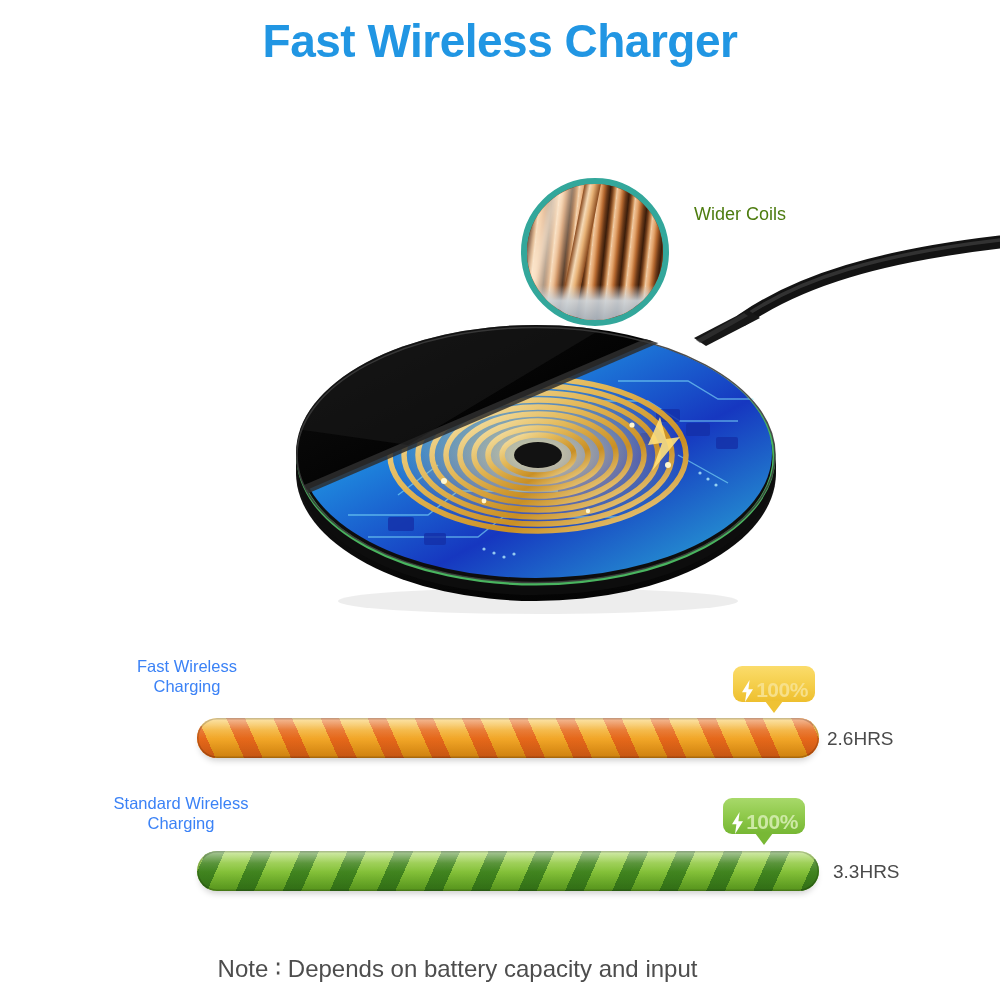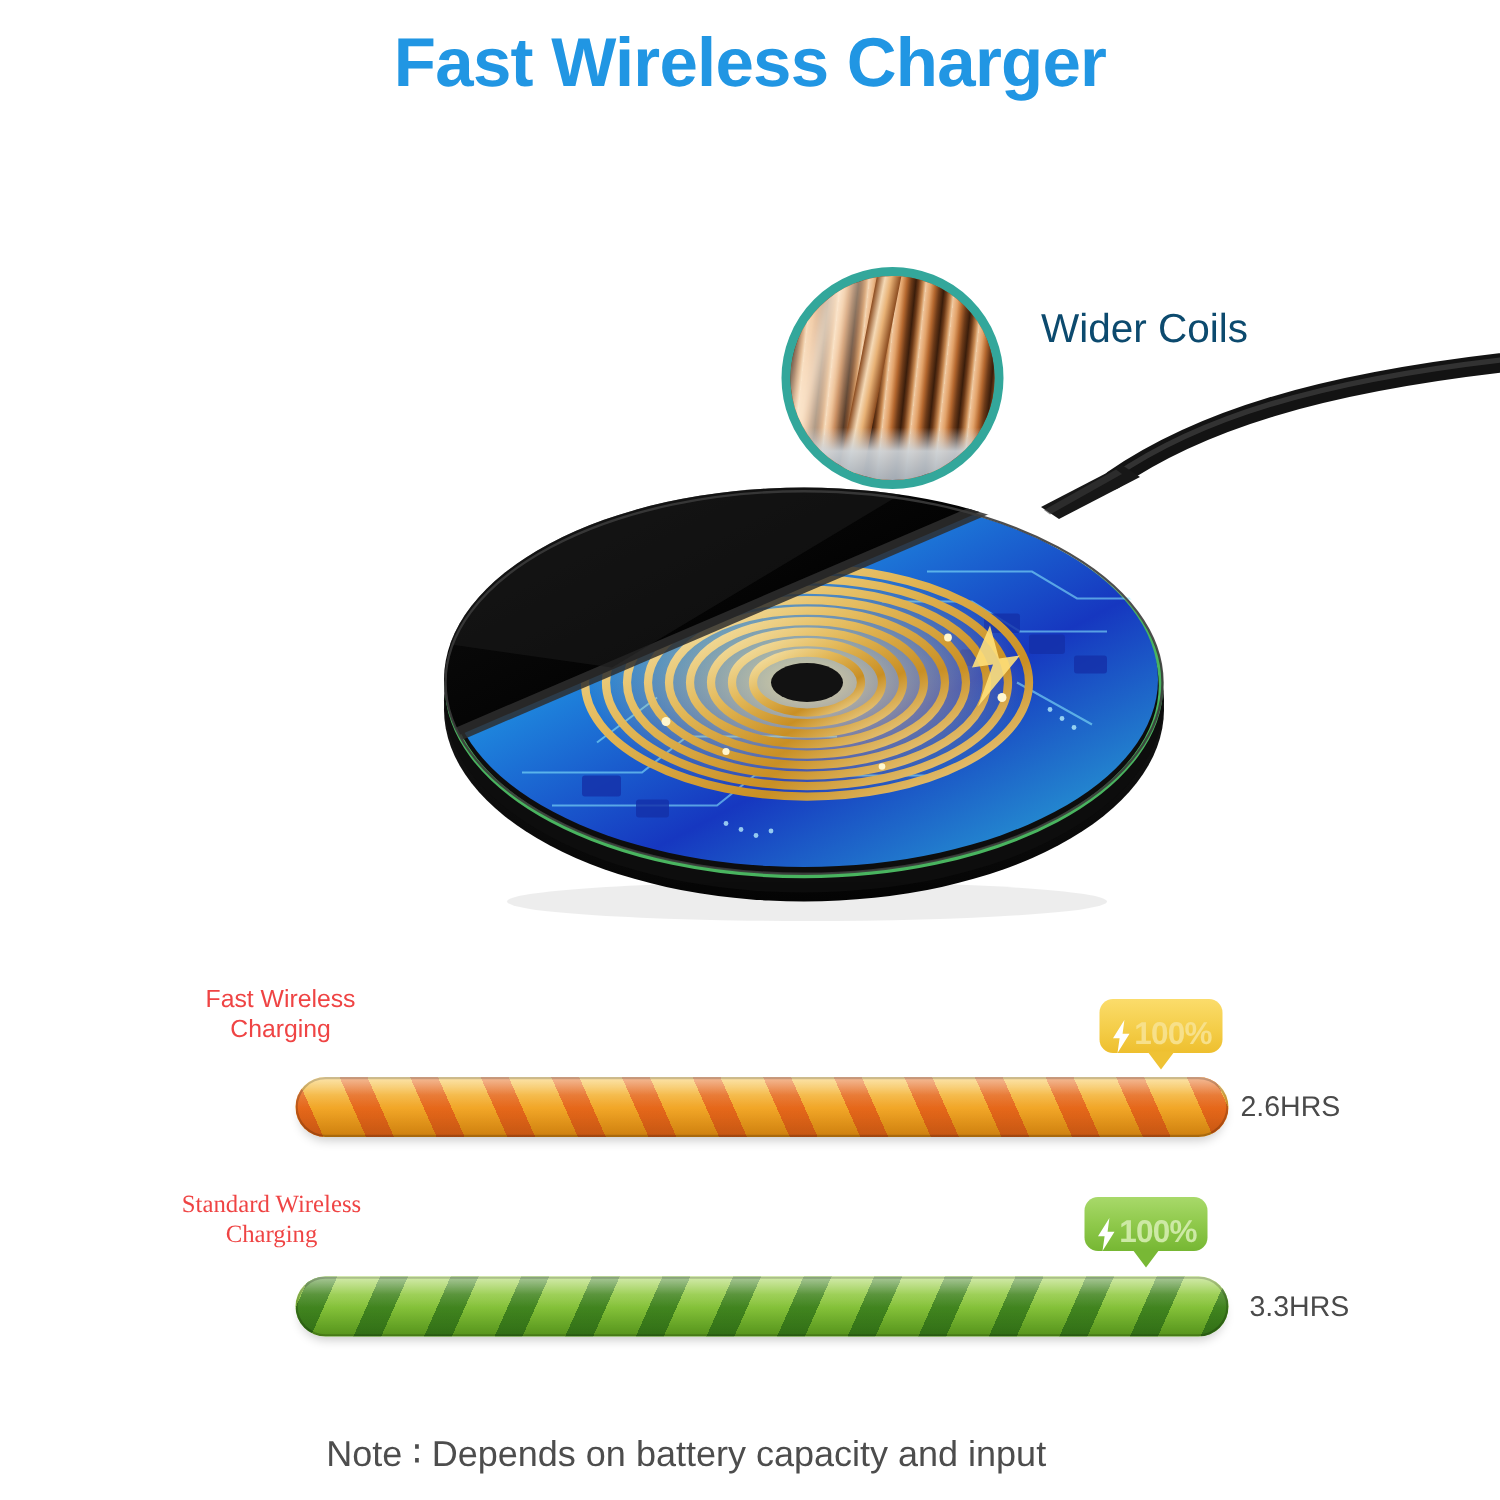--- a/index.html
+++ b/index.html
@@ -112,34 +112,34 @@
   .magnifier .coil-chrome {
     position: absolute;
     left: 0; bottom: 0;
     width: 100%; height: 26%;
     background: linear-gradient(180deg, rgba(220,225,230,0) 0%, rgba(205,212,218,.92) 45%, rgba(168,178,188,.95) 100%);
   }
   .magnifier-label {
     position: absolute;
     left: 694px;
     top: 44px;
-    font-size: 27px;
-    color: #0c4a6e;
+    font-size: 18px;
+    color: #4d7c0f;
     white-space: nowrap;
   }
 
   
   .bars { position: absolute; left: 0; top: 640px; width: 1000px; height: 270px; }
 
   .bar-label {
     position: absolute;
     text-align: center;
     font-size: 16.5px;
     line-height: 20px;
-    color: #ef4444;
+    color: #3b82f6;
     white-space: nowrap;
     transform: translateX(-50%);
   }
 
   .track {
     position: absolute;
     height: 40px;
     border-radius: 21px;
     overflow: hidden;
     box-shadow: 0 5px 7px -3px rgba(0,0,0,.22);
@@ -380,21 +380,21 @@
     </div>
 
     <div class="track orange" style="left:197px; top:78px; width:622px;">
       <div class="stripes"></div>
       <div class="sheen"></div>
       <div class="rim"></div>
     </div>
 
     <div class="hrs" style="left:827px; top:88px;">2.6HRS</div>
 
-    <div class="bar-label" style="left:181px; top:153px;font-family:Liberation Serif, serif;">
+    <div class="bar-label" style="left:181px; top:153px;">
       <div>Standard Wireless</div>
       <div>Charging</div>
     </div>
 
     <div class="badge leaf" style="left:723px; top:158px;">
       <svg class="bolt" viewBox="0 0 15 22">
         <path d="M9.6 0 L2 12.2 L6.4 12.2 L5 22 L13 9.2 L8.4 9.2 Z" fill="#ffffff"></path>
       </svg>
       <span class="pct">100%</span>
       <span class="tail"></span>

